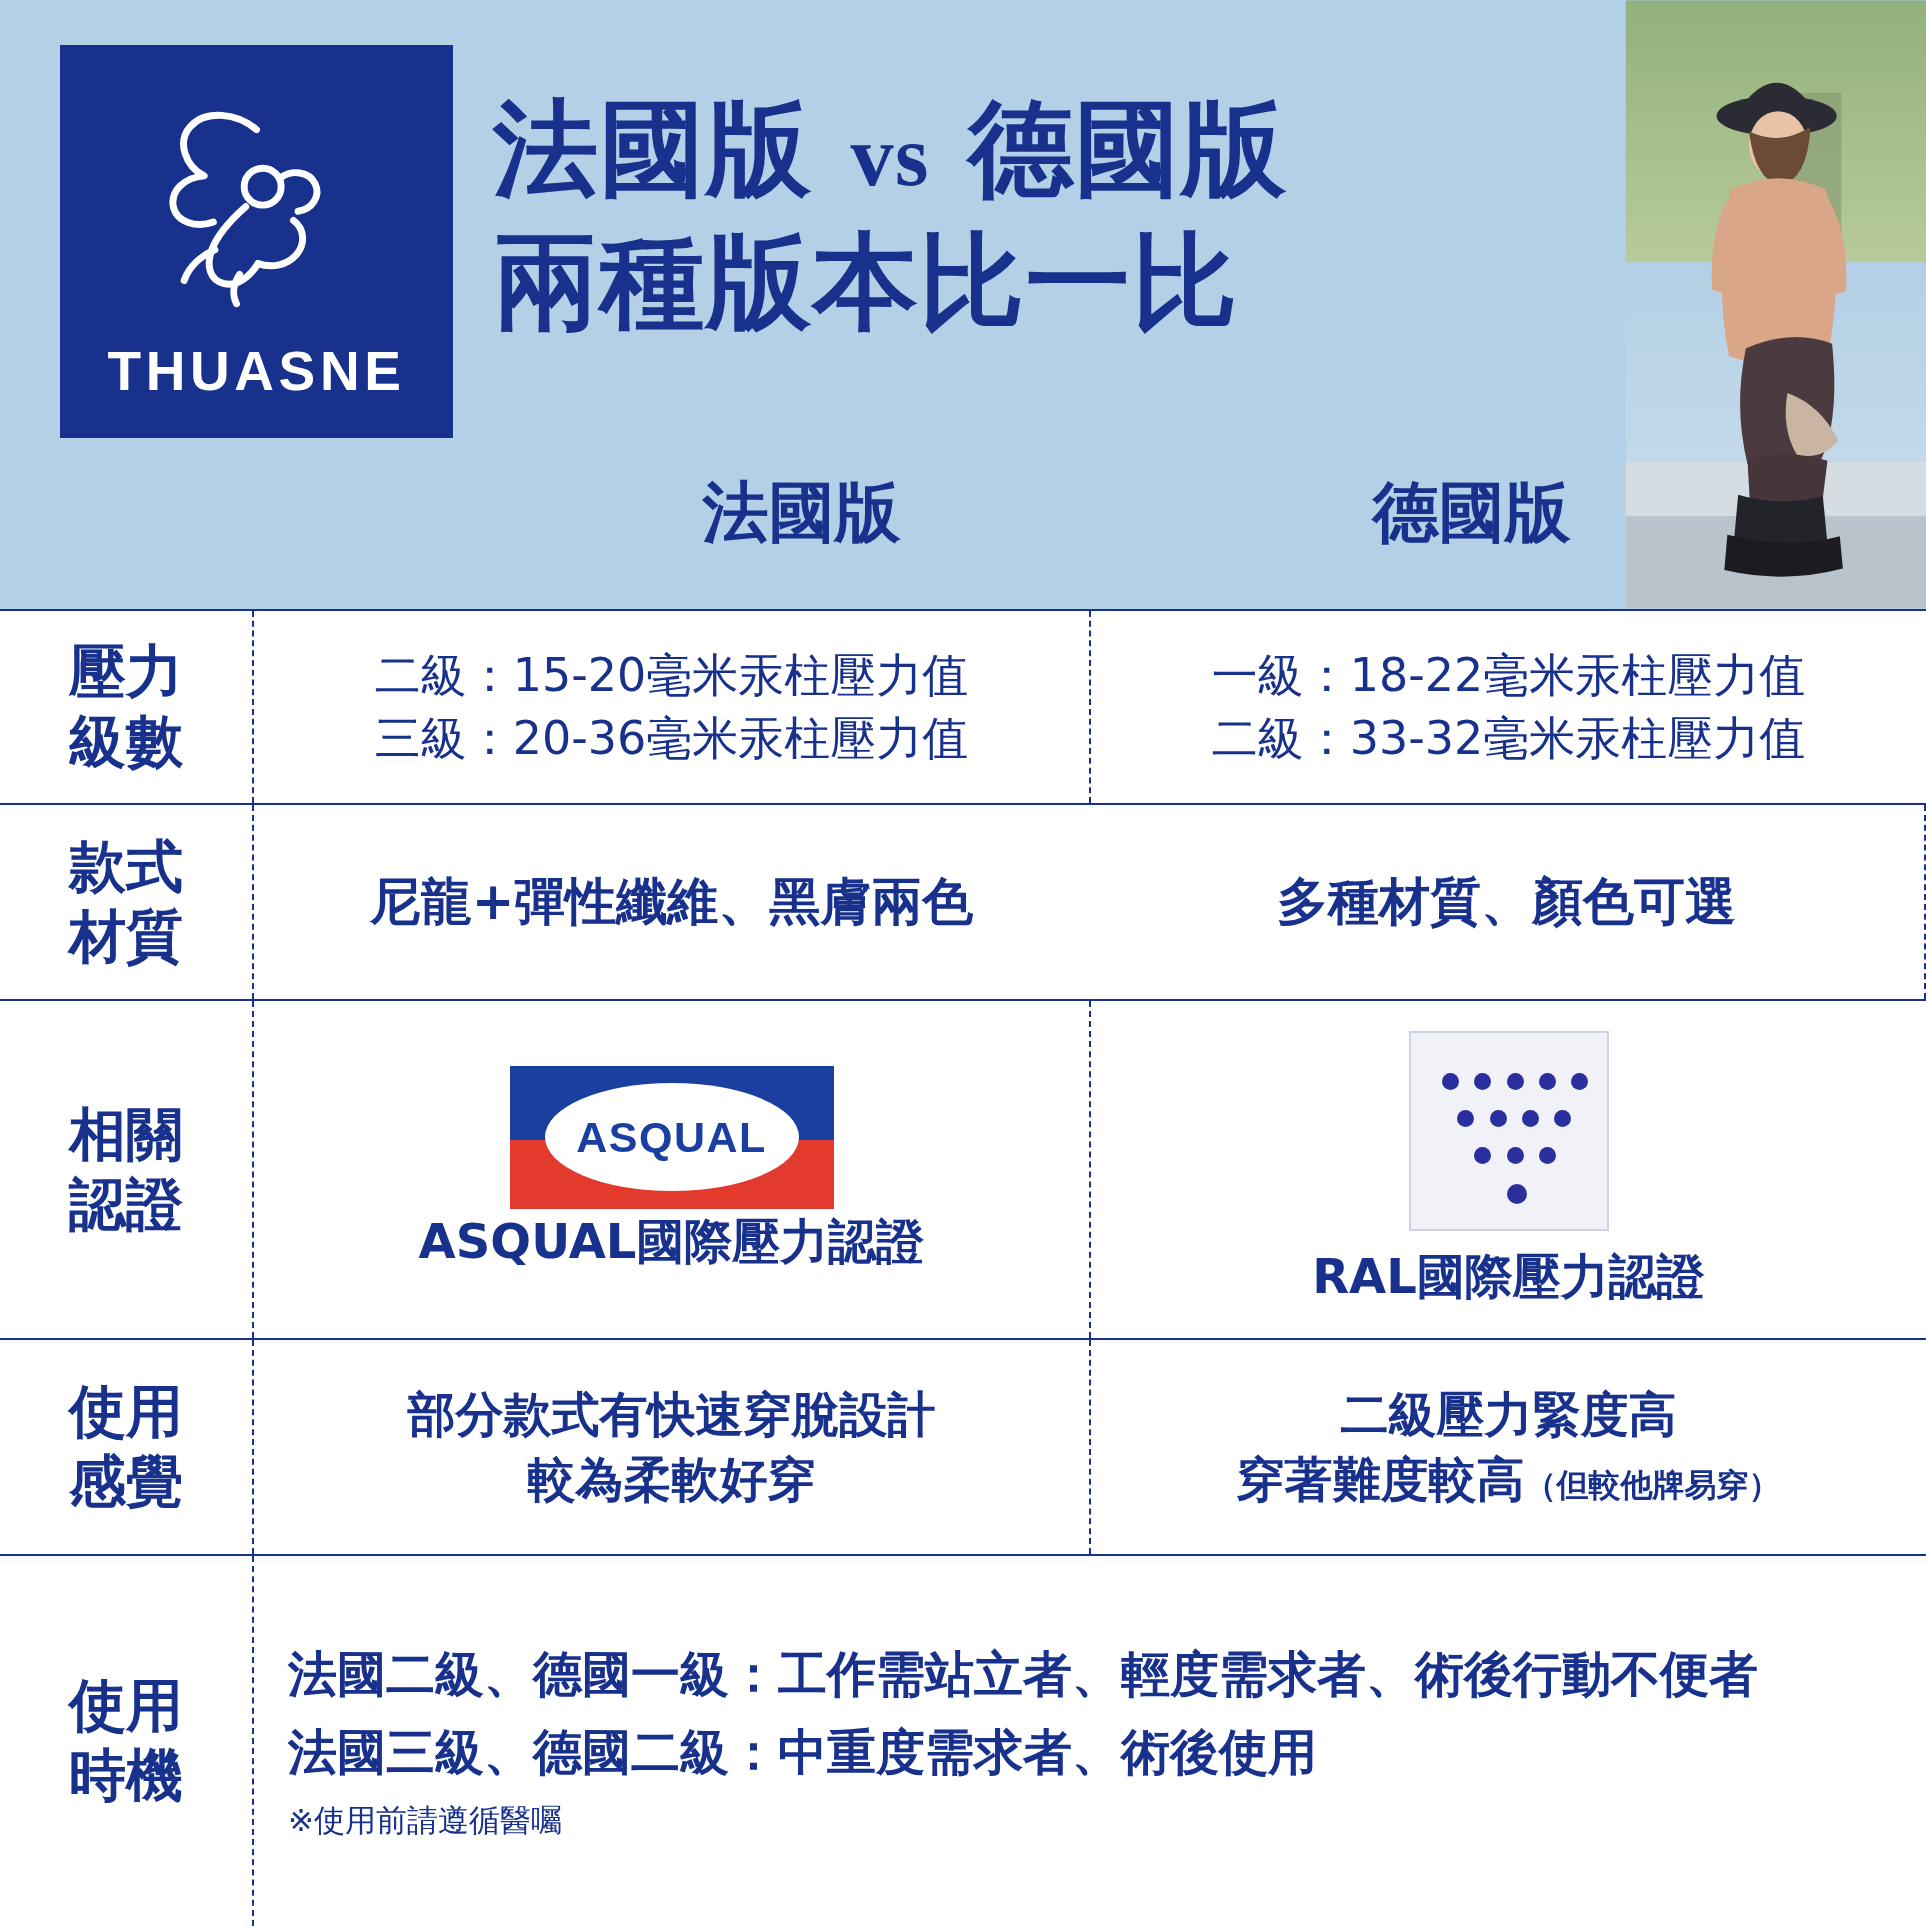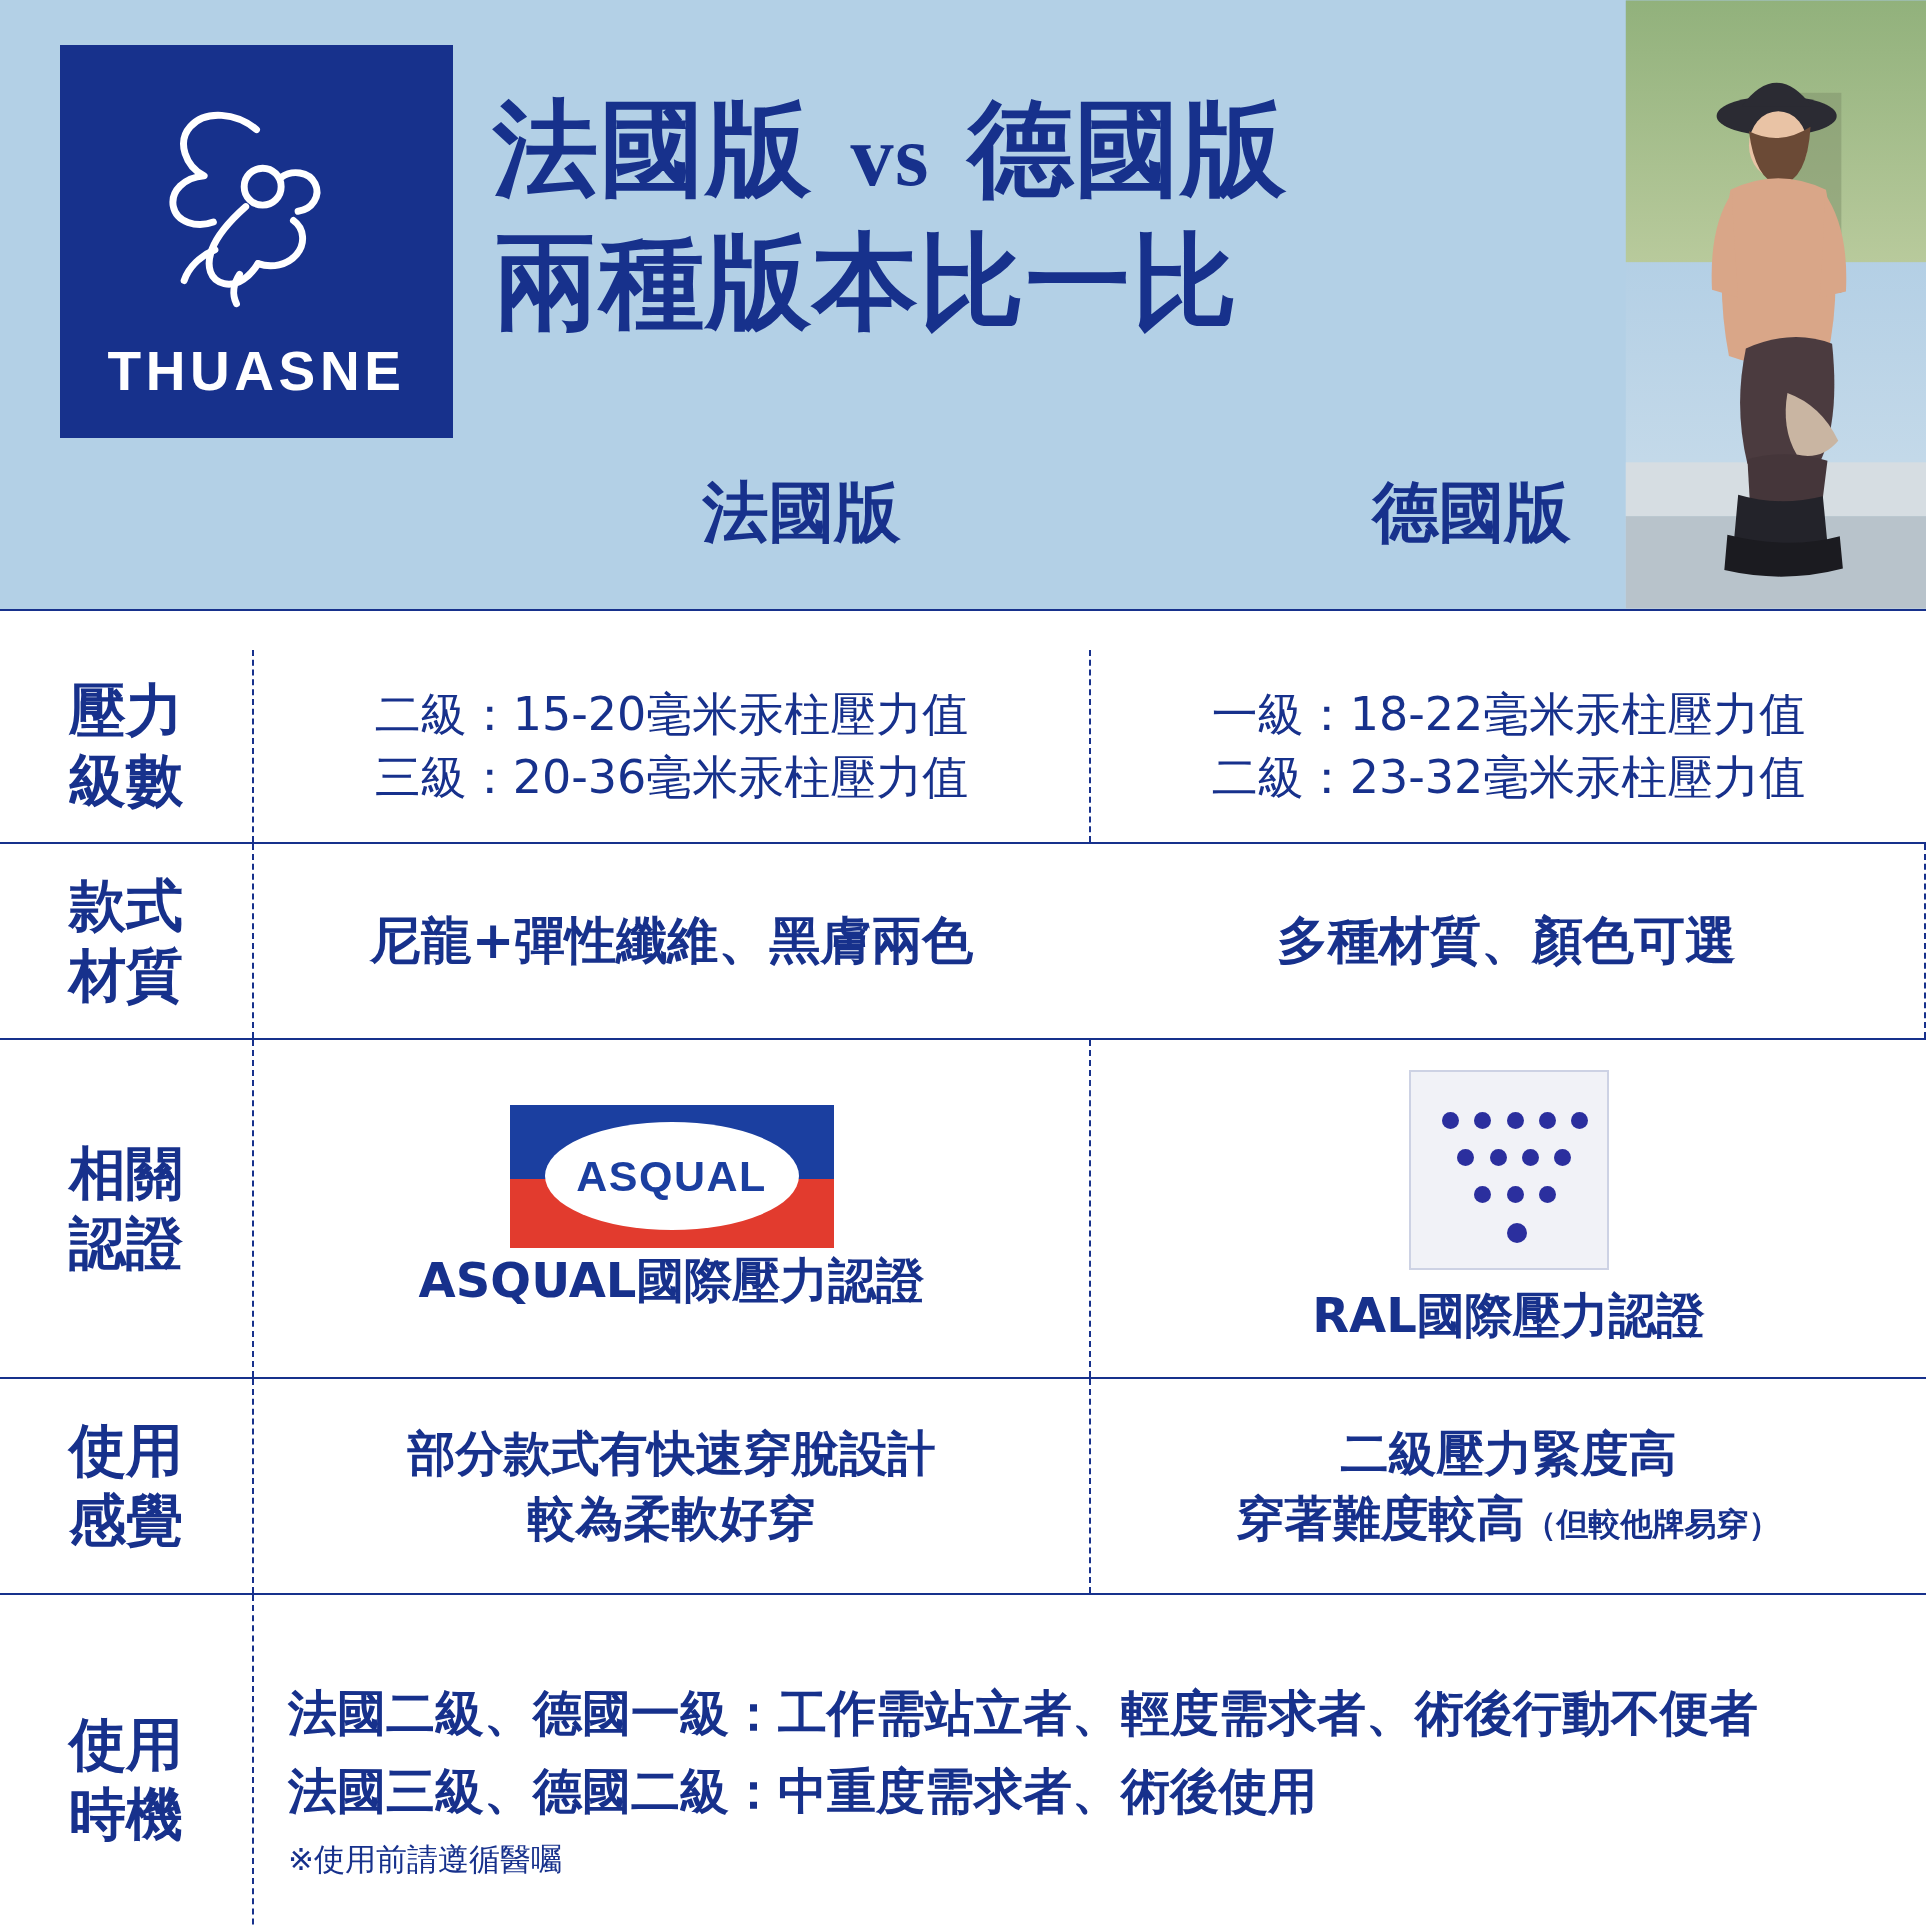--- a/index.html
+++ b/index.html
@@ -136,21 +136,21 @@
     font-family: "DejaVu Sans", "Liberation Sans", sans-serif;
     text-align: center;
     padding: 28px 14px;
   }
   .val-cell.fr { border-right: 2.3px dashed #17318c; }
   .line { font-size: 46px; line-height: 1.36; white-space: nowrap; }
   .line.big { font-size: 51px; font-weight: bold; }
   .line.sub { font-size: 48px; font-weight: bold; }
   .line small { font-size: 32px; font-weight: bold; }
 
-  .row-pressure { height: 194px; margin-top: 39px; }
+  .row-pressure { height: 194px; }
   .row-style { height: 196px; }
   .row-cert { height: 339px; }
   .row-feel { height: 216px; }
   .row-when { height: 370px; }
 
   
   .asqual {
     width: 324px;
     height: 143px;
     position: relative;
@@ -275,21 +275,21 @@
       <div class="label-cell">
         <span>壓力</span>
         <span>級數</span>
       </div>
       <div class="val-cell fr">
         <div class="line">二級：15-20毫米汞柱壓力值</div>
         <div class="line">三級：20-36毫米汞柱壓力值</div>
       </div>
       <div class="val-cell de">
         <div class="line">一級：18-22毫米汞柱壓力值</div>
-        <div class="line">二級：23-32毫米汞柱壓力值</div>
+        <div class="line">二級：33-32毫米汞柱壓力值</div>
       </div>
     </div>
 
     <div class="row row-style">
       <div class="label-cell">
         <span>款式</span>
         <span>材質</span>
       </div>
       <div class="val-cell de">
         <div class="line big">尼龍+彈性纖維、黑膚兩色</div>

